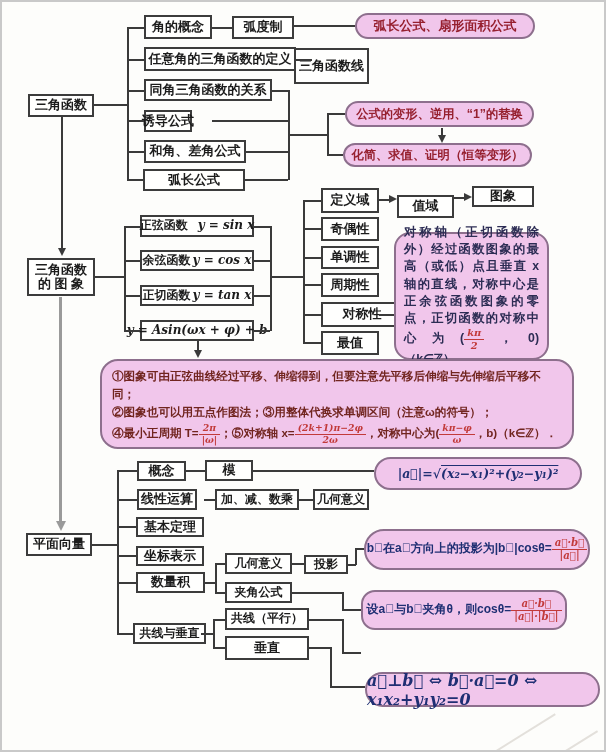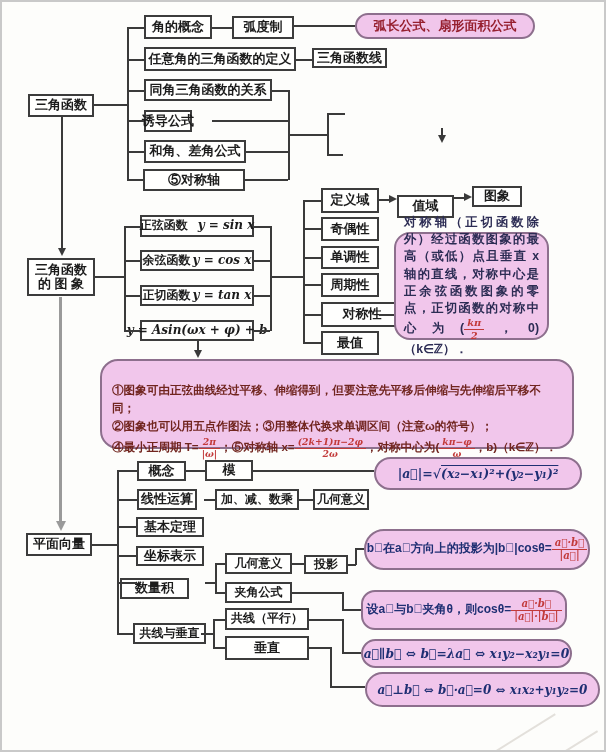--- a/index.html
+++ b/index.html
@@ -43,25 +43,31 @@
 
 <div id="canvas">
 
   <div class="box" style="left:26px;top:92px;width:66px;height:23px;">三角函数</div>
   <div class="box" style="left:142px;top:13px;width:68px;height:24px;">角的概念</div>
   <div class="box" style="left:230px;top:14px;width:62px;height:23px;">弧度制</div>
   <div class="pink stadium" style="left:353px;top:11px;width:180px;height:26px;">
     <span class="redtxt">弧长公式、扇形面积公式</span>
   </div>
   <div class="box" style="left:142px;top:45px;width:152px;height:24px;">任意角的三角函数的定义</div>
-  <div class="box" style="left:310px;top:46px;width:75px;height:20px;">三角函数线</div>
+  <div class="box" style="left:292px;top:46px;width:75px;height:36px;">三角函数线</div>
   <div class="box" style="left:142px;top:77px;width:128px;height:22px;">同角三角函数的关系</div>
   <div class="box" style="left:142px;top:108px;width:48px;height:22px;">诱导公式</div>
   <div class="box" style="left:142px;top:138px;width:102px;height:23px;">和角、差角公式</div>
-  <div class="box" style="left:141px;top:167px;width:102px;height:22px;">⑤对称轴</div>
+  <div class="box" style="left:141px;top:167px;width:102px;height:22px;">弧长公式</div>
+  <div class="pink stadium" style="left:343px;top:99px;width:189px;height:26px;">
+    <span class="redtxt" style="font-size:12.3px">公式的变形、逆用、“1”的替换</span>
+  </div>
+  <div class="pink stadium" style="left:341px;top:141px;width:189px;height:24px;">
+    <span class="redtxt" style="font-size:12.3px">化简、求值、证明（恒等变形）</span>
+  </div>
 
   <div class="box" style="left:25px;top:256px;width:68px;height:38px;flex-direction:column;">
     <span>三角函数</span>
     <span>的 图 象</span>
   </div>
   <div class="box" style="left:138px;top:213px;width:114px;height:22px;font-size:12px;">
     <span>正弦函数</span>
       <span class="mathit" style="margin-left:10px">y = sin x</span>
   </div>
   <div class="box" style="left:138px;top:248px;width:114px;height:21px;font-size:12px;">
@@ -70,68 +76,65 @@
   </div>
   <div class="box" style="left:138px;top:283px;width:114px;height:21px;font-size:12px;">
     <span>正切函数</span>
       <span class="mathit" style="margin-left:2px">y = tan x</span>
   </div>
   <div class="box" style="left:138px;top:318px;width:114px;height:21px;font-size:12px;">
     <span class="mathit">y = Asin(ωx + φ) + b</span>
   </div>
   <div class="box" style="left:319px;top:186px;width:58px;height:25px;">定义域</div>
   <div class="box" style="left:395px;top:193px;width:57px;height:23px;">值域</div>
-  <div class="box" style="left:470px;top:184px;width:50px;height:21px;">图象</div>
+  <div class="box" style="left:470px;top:184px;width:62px;height:21px;">图象</div>
   <div class="box" style="left:319px;top:215px;width:58px;height:24px;">奇偶性</div>
   <div class="box" style="left:319px;top:244px;width:58px;height:23px;">单调性</div>
   <div class="box" style="left:319px;top:271px;width:58px;height:24px;">周期性</div>
   <div class="box" style="left:319px;top:300px;width:82px;height:25px;">对称性</div>
   <div class="box" style="left:319px;top:329px;width:58px;height:24px;">最值</div>
 
-  <div class="pink" style="left:392px;top:230px;width:155px;height:108px;border-radius:16px;padding:5px 8px;">
+  <div class="pink" style="left:392px;top:230px;width:155px;height:128px;border-radius:16px;padding:5px 8px;">
     <div class="note-par"><span>对称轴（正切函数除外）经过函数图象的最高（或低）点且垂直 x 轴的直线，对称中心是正余弦函数图象的零点，正切函数的对称中心为(</span><span class="frac"><span class="num">kπ</span><span class="den">2</span></span><span>，0)（k∈ℤ）．</span></div>
   </div>
 
-  <div class="pink" style="left:98px;top:357px;width:474px;height:90px;border-radius:18px;padding:20px 10px;align-items:flex-start;">
+  <div class="pink" style="left:98px;top:357px;width:474px;height:90px;border-radius:18px;padding:6px 10px;align-items:flex-start;">
     <div class="bignote">
       <div>①图象可由正弦曲线经过平移、伸缩得到，但要注意先平移后伸缩与先伸缩后平移不同；</div>
       <div>②图象也可以用五点作图法；③用整体代换求单调区间（注意ω的符号）；</div>
       <div style="margin-top:2px;"><span>④最小正周期 T=</span><span class="frac"><span class="num">2π</span><span class="den">|ω|</span></span><span>；⑤对称轴 x=</span><span class="frac"><span class="num">(2k+1)π−2φ</span><span class="den">2ω</span></span><span>，对称中心为(</span><span class="frac"><span class="num">kπ−φ</span><span class="den">ω</span></span><span>，b)（k∈ℤ）．</span></div>
     </div>
   </div>
 
   <div class="box" style="left:24px;top:531px;width:66px;height:23px;">平面向量</div>
   <div class="box" style="left:135px;top:459px;width:49px;height:20px;">概念</div>
   <div class="box" style="left:203px;top:458px;width:48px;height:21px;">模</div>
   <div class="pink stadium" style="left:372px;top:455px;width:208px;height:33px;">
     <span class="navy mathit" style="font-size:12.5px"><span>|a⃗|=</span><span>√</span><span class="rad">(x₂−x₁)²+(y₂−y₁)²</span></span>
   </div>
   <div class="box" style="left:135px;top:487px;width:60px;height:21px;">线性运算</div>
   <div class="box" style="left:213px;top:487px;width:84px;height:21px;font-size:12px;">加、减、数乘</div>
   <div class="box" style="left:311px;top:487px;width:56px;height:21px;font-size:12px;">几何意义</div>
   <div class="box" style="left:134px;top:515px;width:68px;height:20px;">基本定理</div>
   <div class="box" style="left:134px;top:544px;width:68px;height:20px;">坐标表示</div>
-  <div class="box" style="left:118px;top:570px;width:69px;height:21px;margin-top:6px;">数量积</div>
+  <div class="box" style="left:134px;top:570px;width:69px;height:21px;">数量积</div>
   <div class="box" style="left:223px;top:551px;width:67px;height:21px;font-size:12px;">几何意义</div>
   <div class="box" style="left:302px;top:553px;width:44px;height:19px;font-size:12px;">投影</div>
   <div class="pink" style="left:362px;top:527px;width:226px;height:41px;border-radius:20px;">
     <span class="navy" style="font-size:12px;font-weight:600;white-space:nowrap;"><span>b⃗在a⃗方向上的投影为|b⃗|cosθ=</span><span class="frac" style="font-size:0.85em;"><span class="num">a⃗·b⃗</span><span class="den">|a⃗|</span></span></span>
   </div>
   <div class="box" style="left:223px;top:580px;width:67px;height:21px;font-size:12px;">夹角公式</div>
   <div class="pink" style="left:359px;top:588px;width:206px;height:40px;border-radius:14px;">
     <span class="navy" style="font-size:12px;font-weight:600;white-space:nowrap;"><span>设a⃗与b⃗夹角θ，则cosθ=</span><span class="frac" style="font-size:0.85em;"><span class="num">a⃗·b⃗</span><span class="den">|a⃗|·|b⃗|</span></span></span>
   </div>
   <div class="box" style="left:131px;top:621px;width:73px;height:21px;font-size:12px;">共线与垂直</div>
   <div class="box" style="left:223px;top:606px;width:84px;height:22px;font-size:12px;">共线（平行）</div>
   <div class="box" style="left:223px;top:634px;width:84px;height:24px;">垂直</div>
-  <div class="pink stadium" style="left:359px;top:637px;width:211px;height:29px;">
-    <span class="navy mathit" style="font-size:12.3px;">a⃗∥b⃗ ⇔ b⃗=λa⃗ ⇔ x₁y₂−x₂y₁=0</span>
-  </div>
   <div class="pink stadium" style="left:363px;top:670px;width:235px;height:35px;">
-    <span class="navy mathit" style="font-size:12px;font-style:italic;">a⃗⊥b⃗ ⇔ b⃗·a⃗=0 ⇔ x₁x₂+y₁y₂=0</span>
+    <span class="navy mathit" style="font-size:16px;font-style:italic;">a⃗⊥b⃗ ⇔ b⃗·a⃗=0 ⇔ x₁x₂+y₁y₂=0</span>
   </div>
 
   <i class="ln" style="left:92px;top:102px;width:33px;"></i>
   <i class="ln v" style="left:125px;top:25px;height:154px;"></i>
   <i class="ln" style="left:125px;top:25px;width:17px;"></i>
   <i class="ln" style="left:125px;top:57px;width:17px;"></i>
   <i class="ln" style="left:125px;top:88px;width:17px;"></i>
   <i class="ln" style="left:125px;top:118px;width:17px;"></i>
   <i class="ln" style="left:125px;top:149px;width:17px;"></i>
   <i class="ln" style="left:125px;top:177px;width:16px;"></i>

